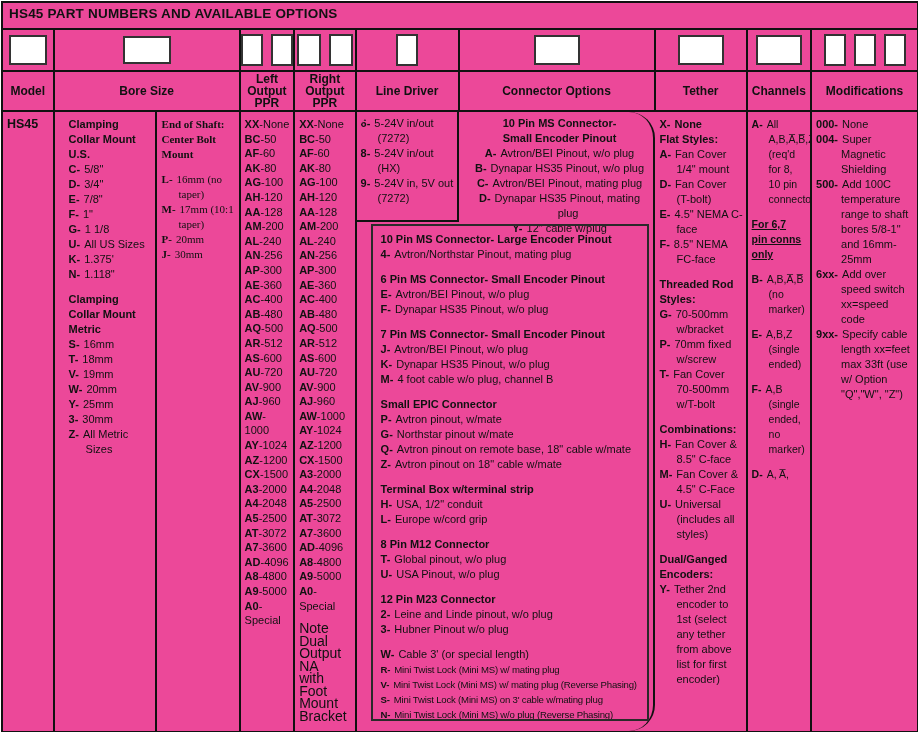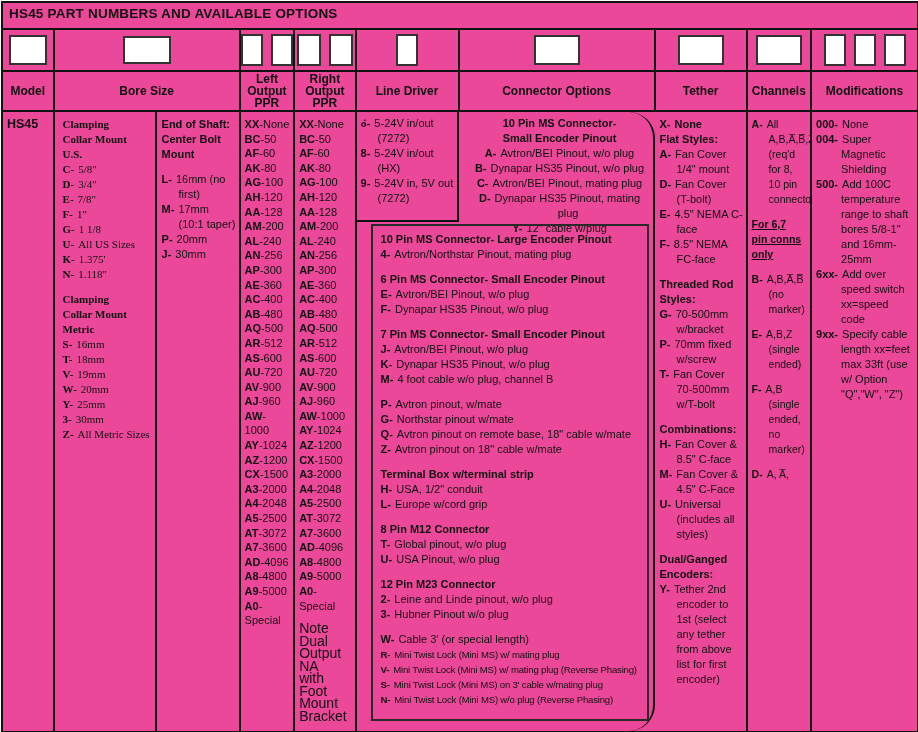--- a/index.html
+++ b/index.html
@@ -22,22 +22,22 @@
   .b-lg{width:34px;height:26px;}
   .b-wide{width:44px;height:24px;}
   .b-sm{width:20px;height:28px;}
   .b-tall{width:18px;height:28px;}
   .b-med{width:42px;height:26px;}
   .hdr{display:flex;align-items:center;justify-content:center;text-align:center;
        font-weight:bold;font-size:12px;line-height:12px;white-space:pre-line;padding:2px 1px;}
   .body-cell{padding:5px 3px 0 4px;font-size:11px;line-height:15px;}
   .model{font-weight:bold;font-size:12.5px;}
   .bore{display:flex;flex-direction:row;padding:0;}
-  .bore-a{width:102px;border-right:2px solid #111;padding:5px 2px 0 8px;box-sizing:border-box;font-family:Liberation Serif, serif;}
-  .bore-b{flex:1;padding:5px 2px 0 5px;}
+  .bore-a{width:102px;border-right:2px solid #111;padding:5px 2px 0 14px;box-sizing:border-box;}
+  .bore-b{flex:1;padding:5px 2px 0 5px;font-family:Liberation Serif, serif;}
   .ghead{font-weight:bold;white-space:pre-line;}
   .ghead.ul{text-decoration:underline;}
   .opt{padding-left:17px;text-indent:-17px;}
   .opt .c{font-weight:bold;padding-right:4px;}
   .opt.b .t{font-weight:bold;}
   .opt.n{font-size:9.6px;letter-spacing:-0.2px;}
   .sp{height:10px;}
   .ppr{}
   .ppr .opt{padding-left:0;text-indent:0;line-height:14.6px;}
   .ppr .opt .c{padding-right:0;}
@@ -137,21 +137,21 @@
           <div class="opt"><span class="c">W-</span><span class="t">20mm</span></div>
           <div class="opt"><span class="c">Y-</span><span class="t">25mm</span></div>
           <div class="opt"><span class="c">3-</span><span class="t">30mm</span></div>
           <div class="opt"><span class="c">Z-</span><span class="t">All Metric Sizes</span></div>
         </div>
       <div class="bore-b">
           <div class="ghead">End of Shaft:
 Center Bolt
 Mount</div>
           <div class="sp"></div>
-          <div class="opt"><span class="c">L-</span><span class="t">16mm (no first)</span></div>
+          <div class="opt"><span class="c">L-</span><span class="t">16mm (no taper)</span></div>
           <div class="opt"><span class="c">M-</span><span class="t">17mm (10:1 taper)</span></div>
           <div class="opt"><span class="c">P-</span><span class="t">20mm</span></div>
           <div class="opt"><span class="c">J-</span><span class="t">30mm</span></div>
         </div>
     </div>
     <div class="cell w-lppr body-cell ppr">
         <div class="opt"><span class="c">XX</span><span class="t">-None</span></div>
         <div class="opt"><span class="c">BC</span><span class="t">-50</span></div>
         <div class="opt"><span class="c">AF</span><span class="t">-60</span></div>
         <div class="opt"><span class="c">AK</span><span class="t">-80</span></div>
@@ -247,20 +247,21 @@
           <div class="sp"></div>
           <div class="ghead">6 Pin MS Connector- Small Encoder Pinout</div>
           <div class="opt"><span class="c">E-</span><span class="t">Avtron/BEI Pinout, w/o plug</span></div>
           <div class="opt"><span class="c">F-</span><span class="t">Dynapar HS35 Pinout, w/o plug</span></div>
           <div class="sp"></div>
           <div class="ghead">7 Pin MS Connector- Small Encoder Pinout</div>
           <div class="opt"><span class="c">J-</span><span class="t">Avtron/BEI Pinout, w/o plug</span></div>
           <div class="opt"><span class="c">K-</span><span class="t">Dynapar HS35 Pinout, w/o plug</span></div>
           <div class="opt"><span class="c">M-</span><span class="t">4 foot cable w/o plug, channel B</span></div>
           <div class="sp"></div>
+          <div class="ghead">Small EPIC Connector</div>
           <div class="opt"><span class="c">P-</span><span class="t">Avtron pinout, w/mate</span></div>
           <div class="opt"><span class="c">G-</span><span class="t">Northstar pinout w/mate</span></div>
           <div class="opt"><span class="c">Q-</span><span class="t">Avtron pinout on remote base, 18" cable w/mate</span></div>
           <div class="opt"><span class="c">Z-</span><span class="t">Avtron pinout on 18" cable w/mate</span></div>
           <div class="sp"></div>
           <div class="ghead">Terminal Box w/terminal strip</div>
           <div class="opt"><span class="c">H-</span><span class="t">USA, 1/2" conduit</span></div>
           <div class="opt"><span class="c">L-</span><span class="t">Europe w/cord grip</span></div>
           <div class="sp"></div>
           <div class="ghead">8 Pin M12 Connector</div>

